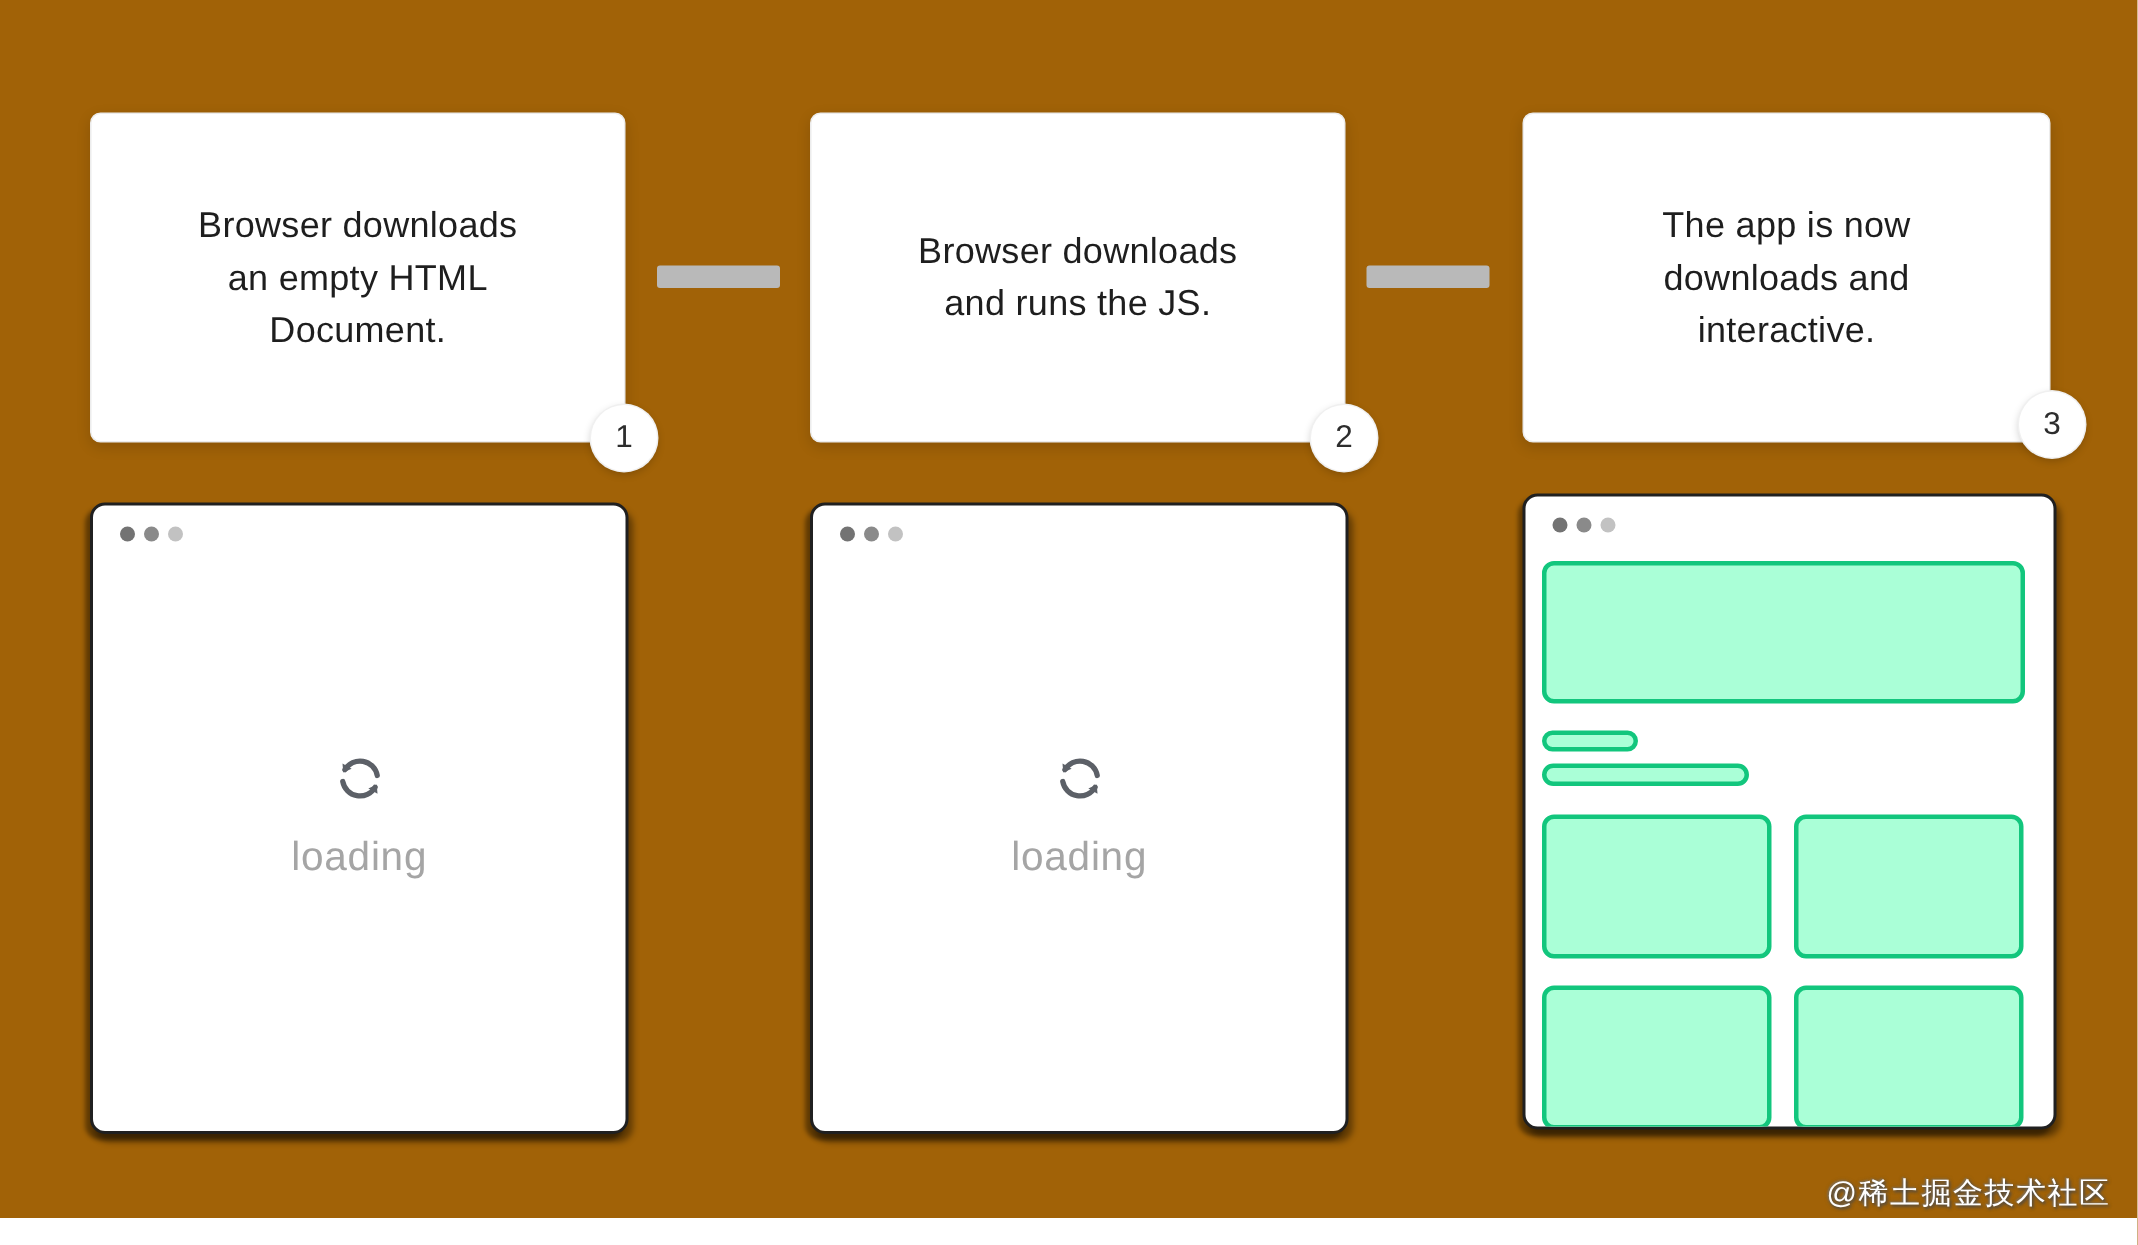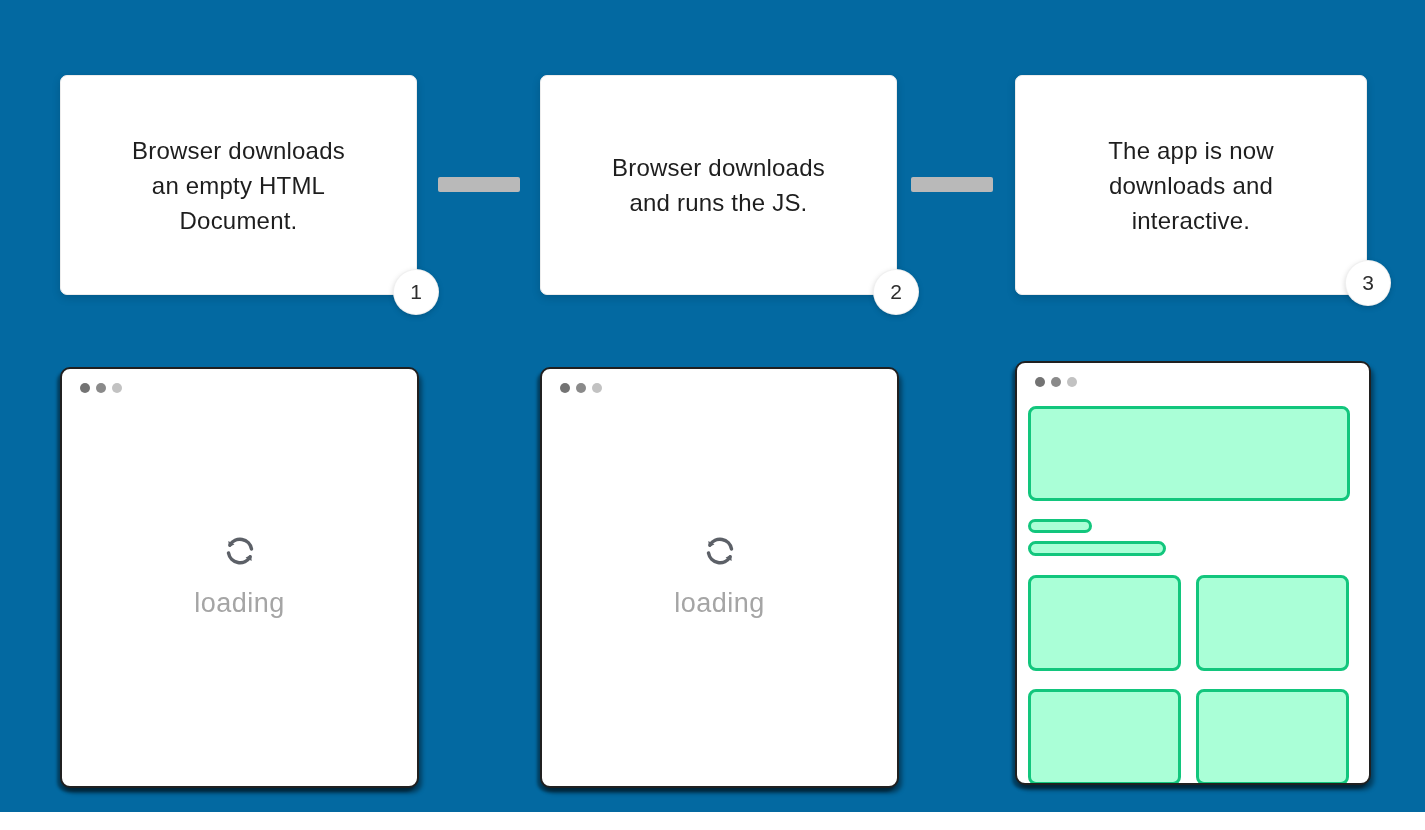--- a/index.html
+++ b/index.html
@@ -1,17 +1,17 @@
 <!DOCTYPE html>
 <html style="--accent-green: #12c67d; --accent-green-fill: #aaffd7; --connector-gray: #b9b9b9; --window-border: #202020; --text-dark: #1e1e1e; --loading-gray: #a5a5a5; --spinner-gray: #5c6067;"><head>
 <meta charset="utf-8">
 <style>
   html,body{margin:0;padding:0;background:#ffffff;}
   .canvas{
-    position:relative;width:1425px;height:812px;background:#0369a1;overflow:hidden;
+    position:relative;width:1425px;height:812px;background:#a16207;overflow:hidden;
     font-family:"Liberation Sans","DejaVu Sans",sans-serif;
   }
   
   .col1{left:60px;}  .col2{left:540px;}  .col3{left:1015px;}
 
   
   .card{
     position:absolute;top:75px;width:355px;height:218px;background:#ffffff;
     border:1px solid #ececec;border-radius:7px;
     box-shadow:0 3px 9px rgba(0,0,0,0.15);
@@ -36,21 +36,20 @@
     background:var(--connector-gray);
   }
   .connector.c1{left:438px;}
   .connector.c2{left:911px;}
 
   
   .window{
     position:absolute;top:335px;width:355px;height:417px;background:#ffffff;
     border:2px solid var(--window-border);border-radius:10px;overflow:hidden;
     box-shadow:-3px 4px 3px rgba(0,0,0,0.40),3px 5px 4px rgba(0,0,0,0.40);
-    margin-top:32px;
   }
   .window.col3{top:329px;width:352px;height:420px;}
   .dots{position:absolute;left:18px;top:14px;display:flex;gap:6px;}
   .dot{width:10px;height:10px;border-radius:50%;}
   .dot.d1{background:#737373;}
   .dot.d2{background:#8a8a8a;}
   .dot.d3{background:#c2c2c2;}
 
   
   .loading-area{
@@ -157,14 +156,15 @@
     </div>
     <div class="sk hero-block"></div>
     <div class="sk pill pill-short"></div>
     <div class="sk pill pill-long"></div>
     <div class="sk grid-block gb1"></div>
     <div class="sk grid-block gb2"></div>
     <div class="sk grid-block gb3"></div>
     <div class="sk grid-block gb4"></div>
   </div>
 
+  <div class="watermark">@稀土掘金技术社区</div>
 
 </div>
 
 </body></html>

